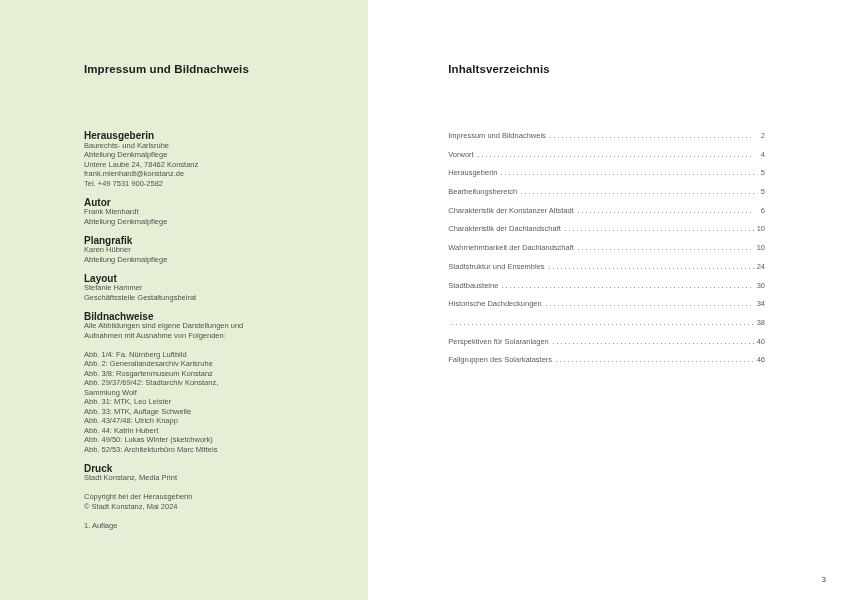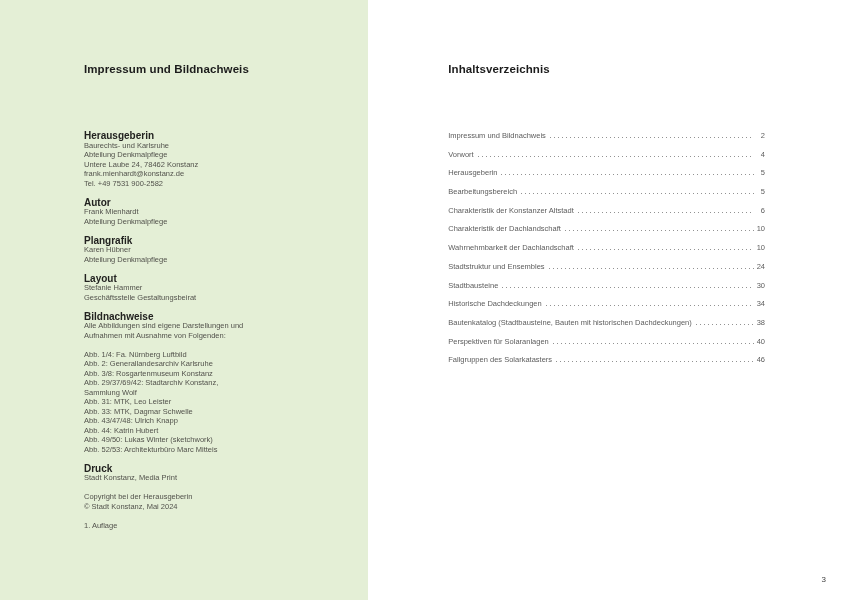--- a/index.html
+++ b/index.html
@@ -121,21 +121,21 @@
               <div class="line">Abb. 2: Generallandesarchiv Karlsruhe</div>
 
               <div class="line">Abb. 3/8: Rosgartenmuseum Konstanz</div>
 
               <div class="line">Abb. 29/37/69/42: Stadtarchiv Konstanz,</div>
 
               <div class="line">Sammlung Wolf</div>
 
               <div class="line">Abb. 31: MTK, Leo Leister</div>
 
-              <div class="line">Abb. 33: MTK, Dagmar Schwelle</div>
+              <div class="line">Abb. 33: MTK, Auflage Schwelle</div>
 
               <div class="line">Abb. 43/47/48: Ulrich Knapp</div>
 
               <div class="line">Abb. 44: Katrin Hubert</div>
 
               <div class="line">Abb. 49/50: Lukas Winter (sketchwork)</div>
 
               <div class="line">Abb. 52/53: Architekturbüro Marc Mitteis</div>
             </div>
         </div>
@@ -226,21 +226,20 @@
           <span class="toc-page">30</span>
         </div>
 
         <div class="toc-row">
           <span class="toc-label">Historische Dachdeckungen</span>
           <span class="toc-dots"></span>
           <span class="toc-page">34</span>
         </div>
 
         <div class="toc-row">
-          <span class="toc-label">Bautenkatalog (Stadtbausteine, Bauten mit historischen Dachdeckungen)</span>
           <span class="toc-dots"></span>
           <span class="toc-page">38</span>
         </div>
 
         <div class="toc-row">
           <span class="toc-label">Perspektiven für Solaranlagen</span>
           <span class="toc-dots"></span>
           <span class="toc-page">40</span>
         </div>
 

